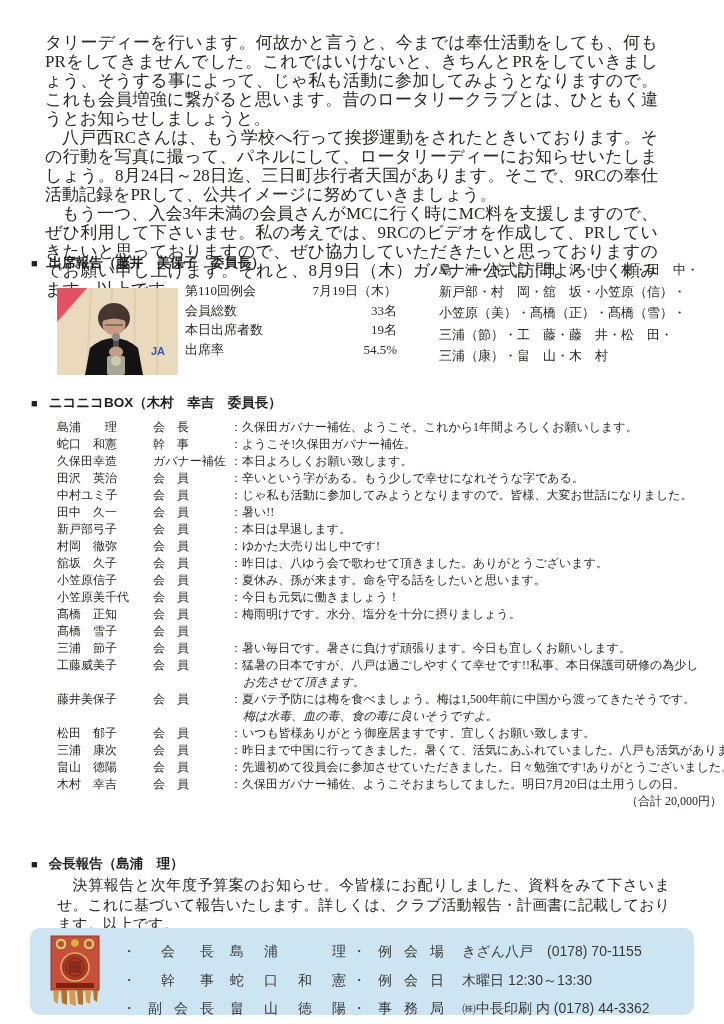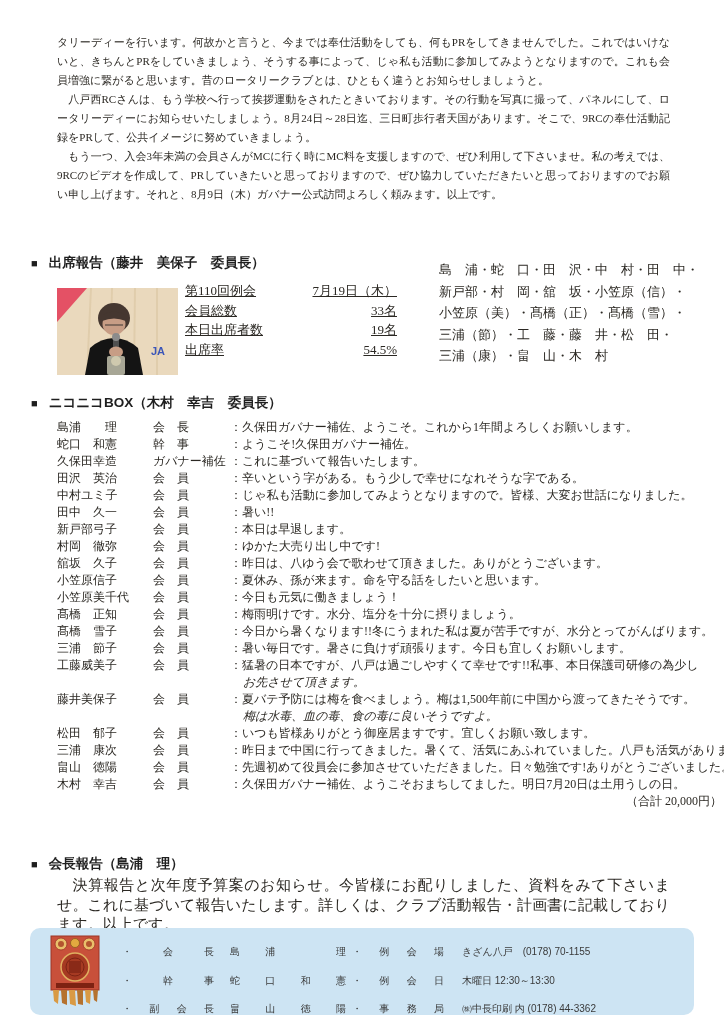--- a/index.html
+++ b/index.html
@@ -1,46 +1,46 @@
 <!DOCTYPE html>
 <html><head>
 <meta charset="utf-8">
 <style>
   html,body{margin:0;padding:0;background:#ffffff;}
   .page{position:relative;width:724px;height:1024px;background:#ffffff;overflow:hidden;
         font-family:"Liberation Serif",serif;color:#2b2823;}
   
-  .intro{position:absolute;left:57px;top:33px;width:613px;font-size:11px;line-height:19px;text-align:justify;}
+  .intro{position:absolute;left:45px;top:33px;width:613px;font-size:17px;line-height:19px;text-align:justify;}
   .intro p{margin:0;}
   
   .sec-head{position:absolute;display:flex;align-items:center;gap:11px;
             font-family:"Liberation Sans",sans-serif;font-weight:bold;font-size:13.5px;color:#1f1f1f;}
   .bullet{font-size:11px;line-height:1;}
   #att-head{left:31px;top:254px;}
   #nic-head{left:31px;top:394px;}
   #pres-head{left:31px;top:855px;}
   
   .photo{position:absolute;left:57px;top:288px;width:121px;height:87px;}
   .stats{position:absolute;left:185px;top:281px;width:212px;font-size:13px;line-height:19.5px;}
-  .srow{display:flex;justify-content:space-between;white-space:nowrap;text-decoration:underline;}
+  .srow{display:flex;justify-content:space-between;white-space:nowrap;}
   .attendees{position:absolute;left:408px;top:259px;width:290px;font-size:13px;line-height:21.5px;margin-left:31px;}
   
   .nrows{position:absolute;left:57px;top:419px;width:665px;font-size:12px;line-height:17px;}
   .nrow{display:flex;white-space:nowrap;}
   .nname{width:96px;flex:none;}
   .nrole{width:77px;flex:none;}
   .ntext{flex:none;}
   .ntext.cont{padding-left:13px;font-style:italic;}
   .ntotal{padding-left:300px;white-space:nowrap;text-align:right;}
   
   .pres-body{position:absolute;left:57px;top:876px;width:613px;font-size:15px;line-height:19.5px;text-align:justify;}
   
   .footer{position:absolute;left:30px;top:928px;width:664px;height:87px;background:#cde4f3;border-radius:10px;}
   .pennant{position:absolute;left:14px;top:6px;}
-  .f-col{position:absolute;top:10px;font-family:"Liberation Sans",sans-serif;font-size:10px;color:#3a3a3a;}
+  .f-col{position:absolute;top:10px;font-family:"Liberation Sans",sans-serif;font-size:14px;color:#3a3a3a;}
   .f-officers{left:92px;}
   .f-info{left:322px;}
   .f-row{height:28.5px;display:flex;align-items:center;white-space:nowrap;}
   .jlabel{display:inline-block;width:92px;text-align:justify;text-align-last:justify;}
   .jname{display:inline-block;width:116px;margin-left:16px;text-align:justify;text-align-last:justify;}
   .f-value{margin-left:18px;}
 </style>
 </head>
 <body>
 
@@ -120,21 +120,21 @@
         <span class="ntext">：久保田ガバナー補佐、ようこそ。これから1年間よろしくお願いします。</span>
       </div>
     <div class="nrow">
         <span class="nname">蛇口　和憲</span>
         <span class="nrole">幹　事</span>
         <span class="ntext">：ようこそ!久保田ガバナー補佐。</span>
       </div>
     <div class="nrow">
         <span class="nname">久保田幸造</span>
         <span class="nrole">ガバナー補佐</span>
-        <span class="ntext">：これに基づいて報告いたします。</span>
+        <span class="ntext">：本日よろしくお願い致します。</span>
       </div>
     <div class="nrow">
         <span class="nname">田沢　英治</span>
         <span class="nrole">会　員</span>
         <span class="ntext">：辛いという字がある。もう少しで幸せになれそうな字である。</span>
       </div>
     <div class="nrow">
         <span class="nname">中村ユミ子</span>
         <span class="nrole">会　員</span>
         <span class="ntext">：じゃ私も活動に参加してみようとなりますので。皆様、大変お世話になりました。</span>
@@ -170,21 +170,20 @@
         <span class="ntext">：今日も元気に働きましょう！</span>
       </div>
     <div class="nrow">
         <span class="nname">髙橋　正知</span>
         <span class="nrole">会　員</span>
         <span class="ntext">：梅雨明けです。水分、塩分を十分に摂りましょう。</span>
       </div>
     <div class="nrow">
         <span class="nname">髙橋　雪子</span>
         <span class="nrole">会　員</span>
-        <span class="ntext">：今日から暑くなります!!冬にうまれた私は夏が苦手ですが、水分とってがんばります。</span>
       </div>
     <div class="nrow">
         <span class="nname">三浦　節子</span>
         <span class="nrole">会　員</span>
         <span class="ntext">：暑い毎日です。暑さに負けず頑張ります。今日も宜しくお願いします。</span>
       </div>
     <div class="nrow">
         <span class="nname">工藤威美子</span>
         <span class="nrole">会　員</span>
         <span class="ntext">：猛暑の日本ですが、八戸は過ごしやすくて幸せです!!私事、本日保護司研修の為少し</span>

